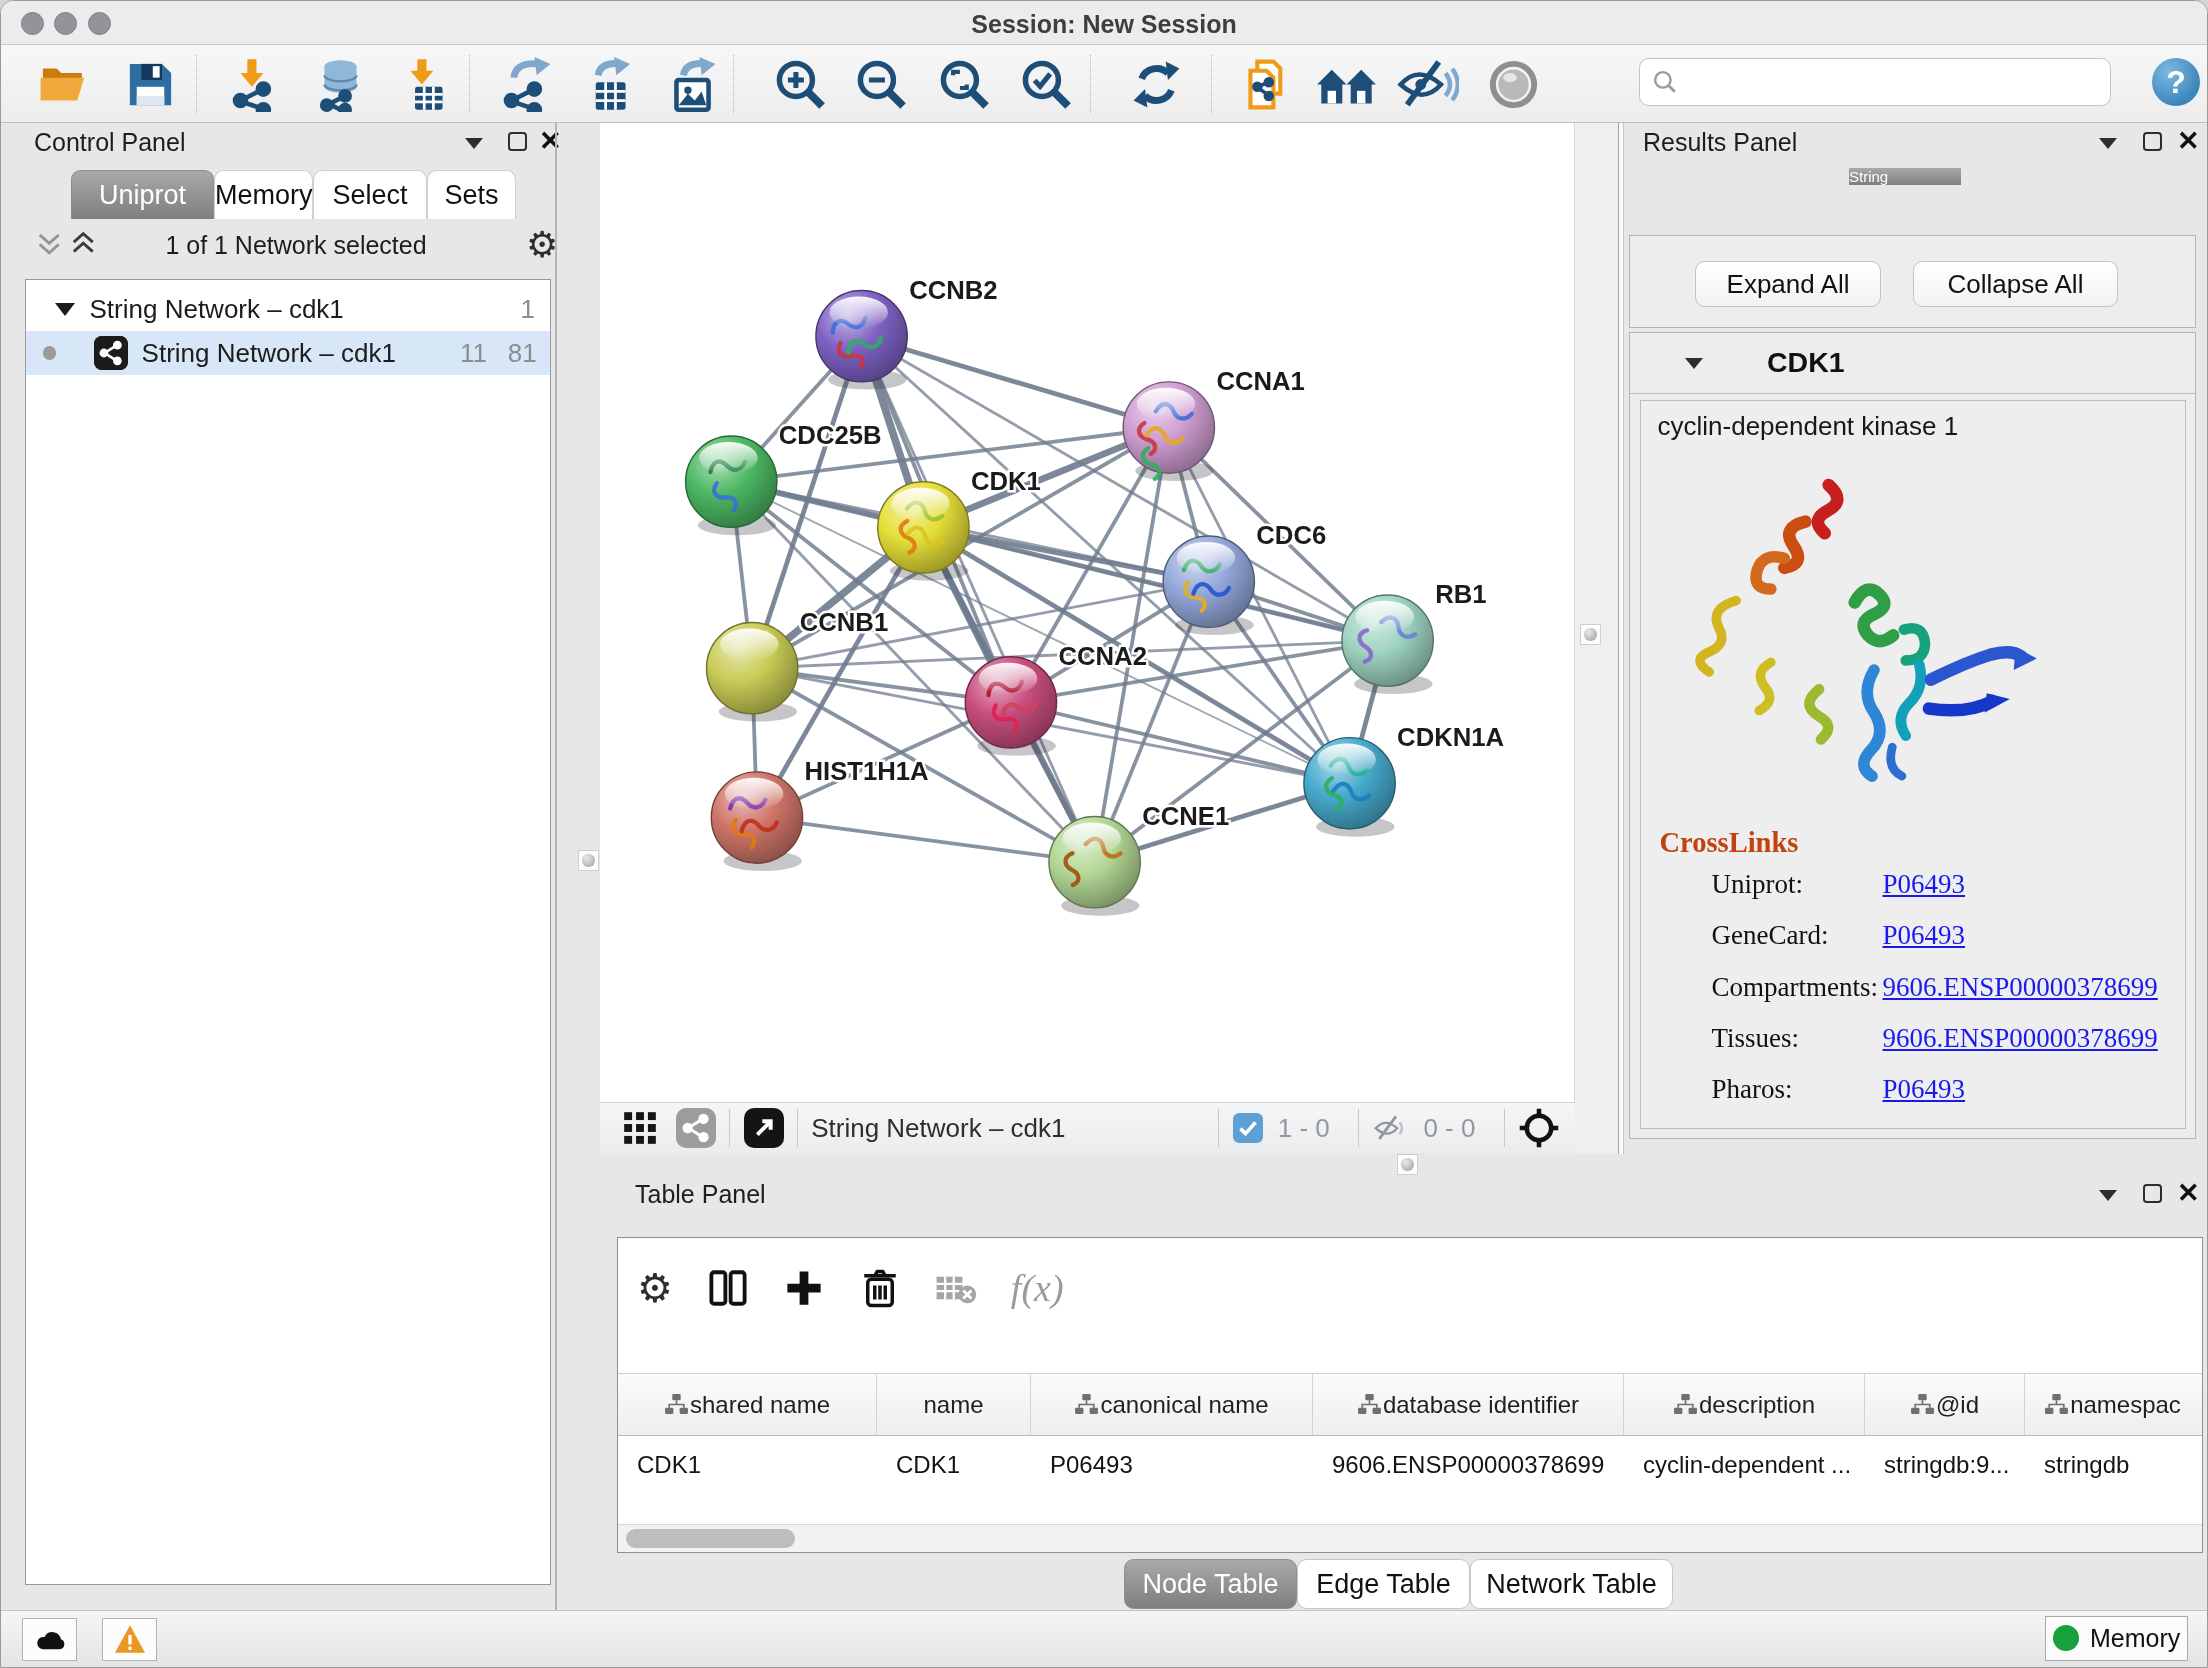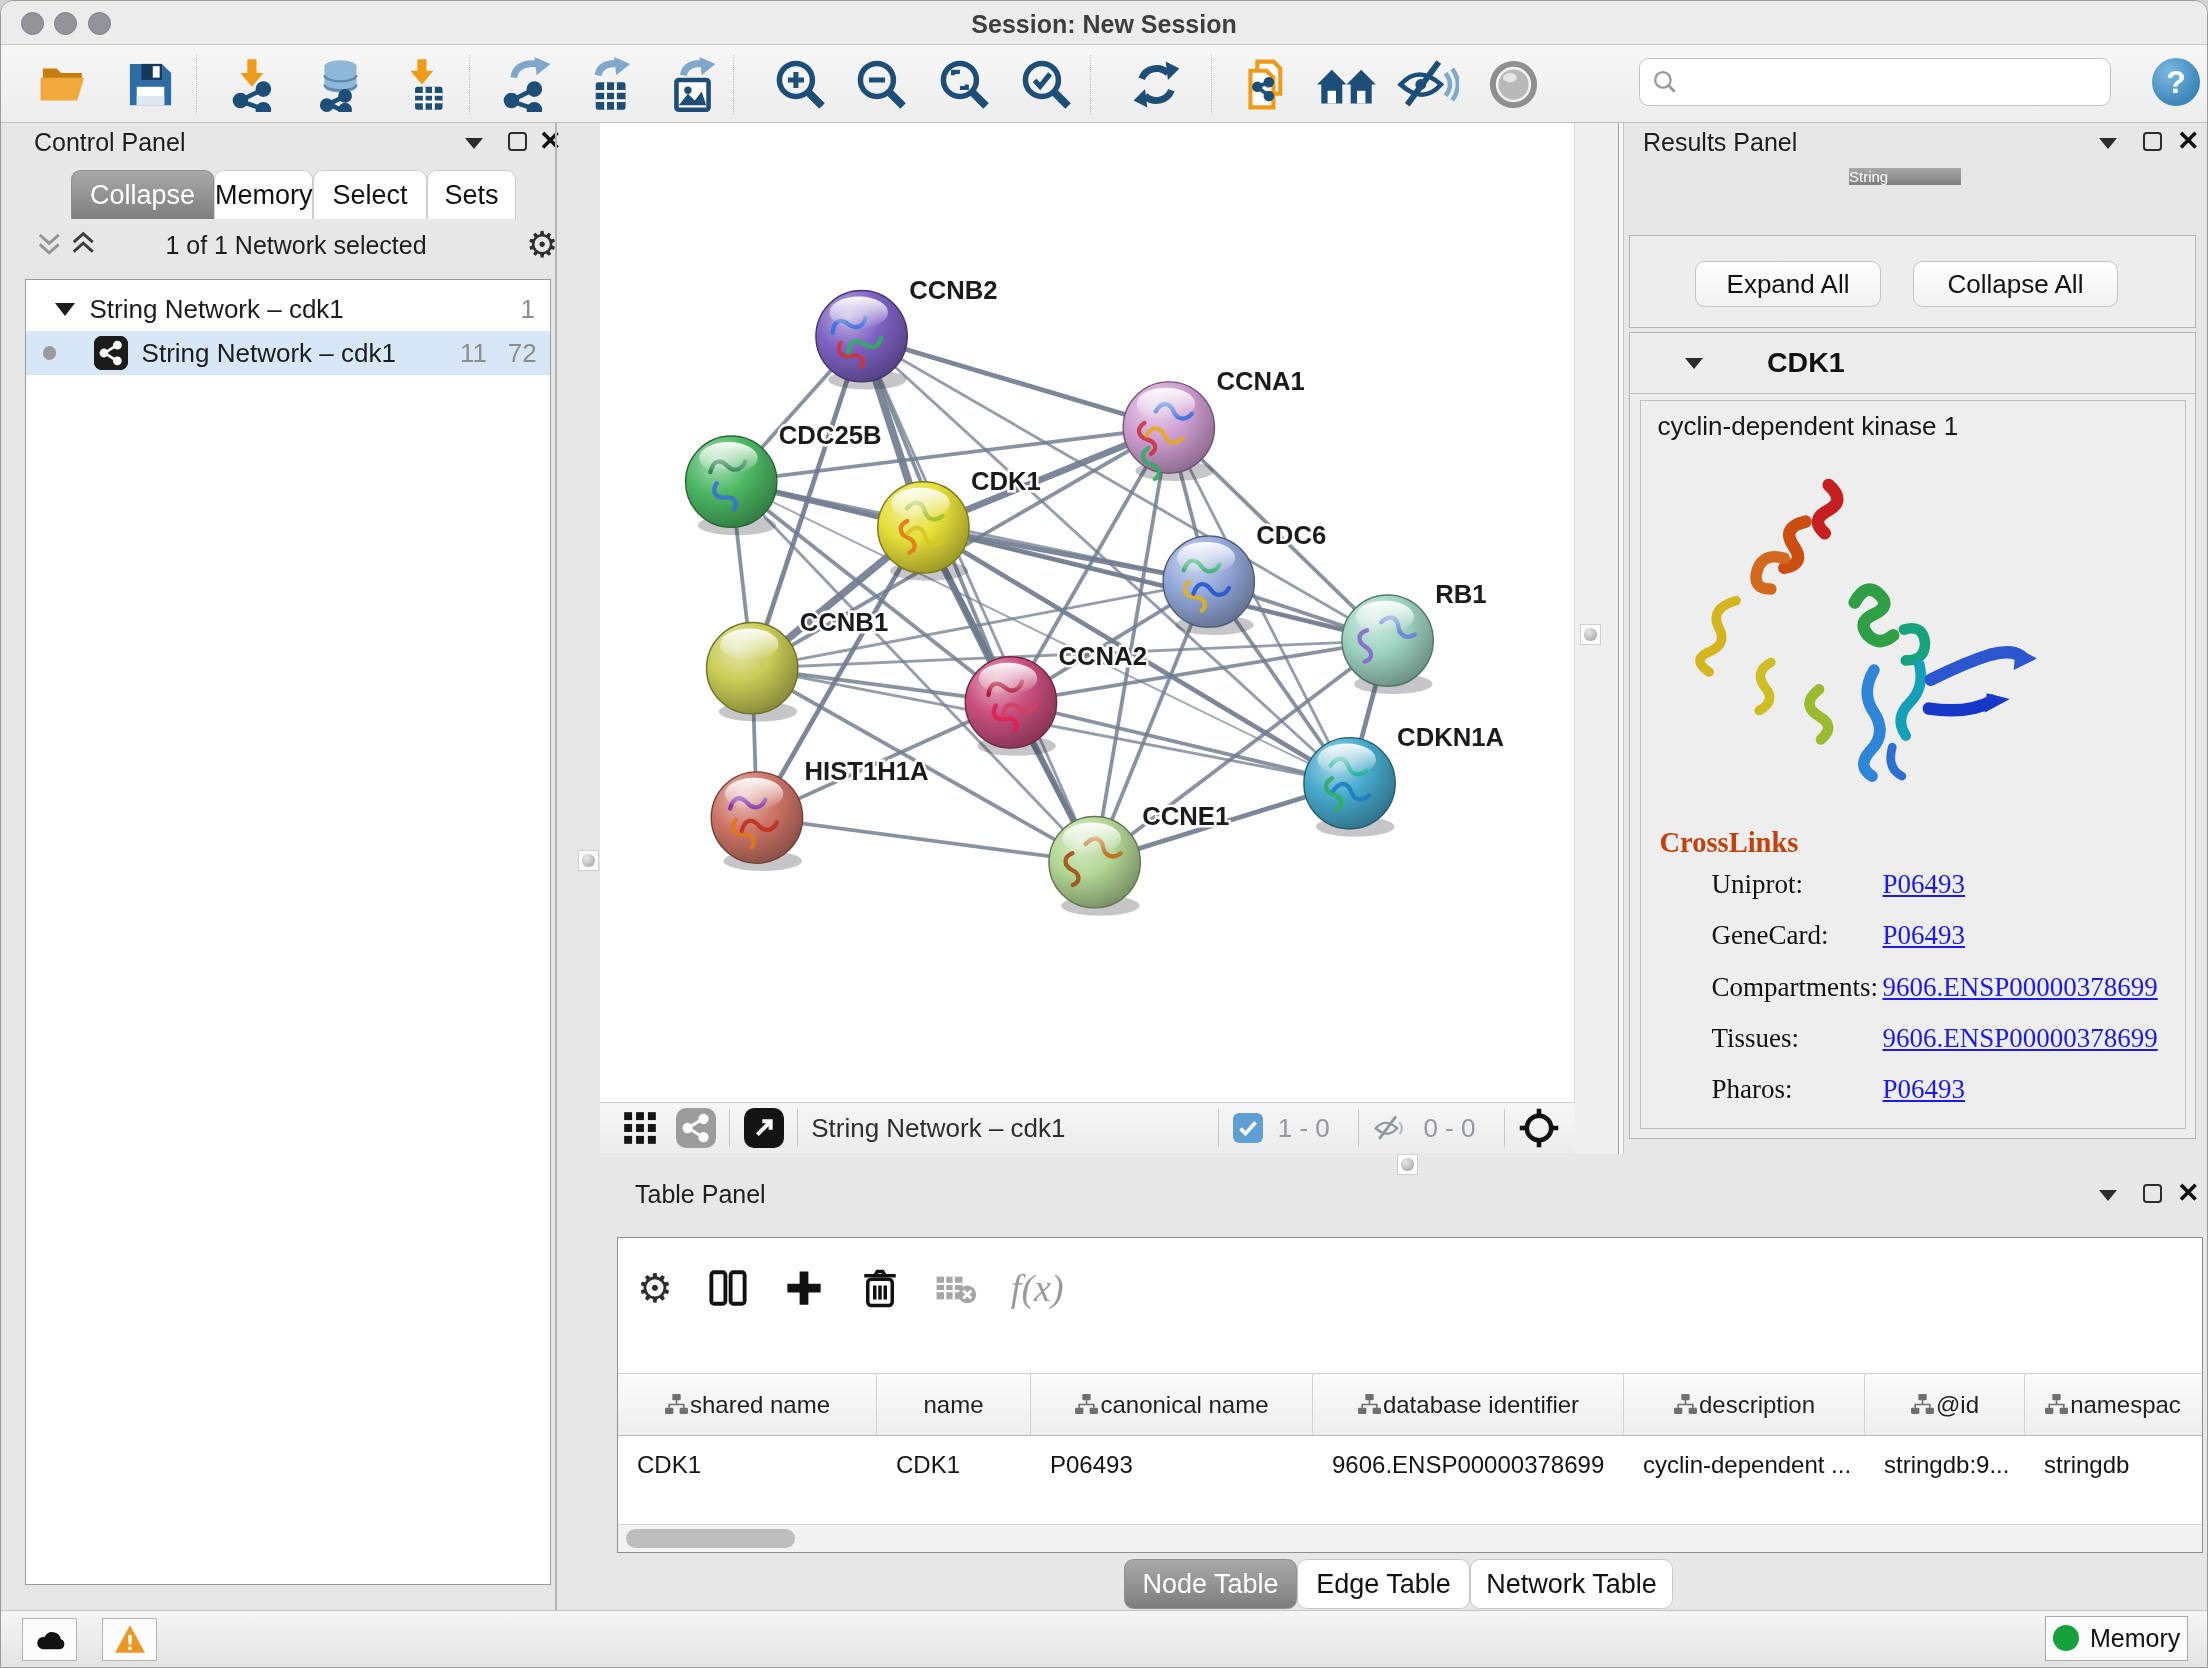--- a/index.html
+++ b/index.html
@@ -252,21 +252,21 @@
     <button class="helpbtn">?</button>
   </div>
 
   <div>
     <div class="ptitle" style="left:27px;top:127px">Control Panel</div>
     <span class="picon-tri iconbtn" style="left:464px;top:137px"></span>
     <span class="picon-sq iconbtn" style="left:507px;top:131px"></span>
     <span class="picon-x iconbtn" style="left:538px;top:131px">✕</span>
 
     <div class="tabs">
-      <div class="tab sel" style="left:70px;top:169px;width:143px">Collapse</div>
+      <div class="tab sel" style="left:70px;top:169px;width:143px">Uniprot</div>
       <div class="tab" style="left:213px;top:169px;width:99px">Memory</div>
       <div class="tab" style="left:312px;top:169px;width:114px">Select</div>
       <div class="tab" style="left:426px;top:169px;width:89px">Sets</div>
     </div>
 
     <svg style="position:absolute;left:34px;top:228px" width="28.5" height="28.5" viewBox="0 0 24 24" class="iconbtn">
         <path d="M4 5l8 7 8-7M4 13l8 7 8-7" stroke="#969696" stroke-width="2.4" fill="none"></path>
       </svg>
     <svg style="position:absolute;left:68px;top:228px" width="28.5" height="28.5" viewBox="0 0 24 24" class="iconbtn">
         <path d="M4 19l8-7 8 7M4 11l8-7 8 7" stroke="#3c3c3c" stroke-width="2.4" fill="none"></path>
@@ -288,21 +288,21 @@
               <g stroke="#fff" stroke-width="1.8" fill="#fff">
                 <circle cx="7" cy="12" r="2.2"></circle>
                 <circle cx="16.5" cy="6.5" r="2.2"></circle>
                 <circle cx="16.5" cy="17.5" r="2.2"></circle>
                 <path d="M9 11l5.5-3.5M9 13l5.5 3.5" fill="none"></path>
               </g>
             </svg>
         </span>
         <span style="margin-left:13.3px">String Network – cdk1</span>
         <span class="cnt" style="right:63px">11</span>
-        <span class="cnt" style="right:13.3px">72</span>
+        <span class="cnt" style="right:13.3px">81</span>
       </div>
     </div>
   </div>
 
   <div style="position:absolute;left:554px;top:122px;width:1.9px;height:1488px;background:#b5b5b5"></div>
   <div class="gutter-handle" style="left:577px;top:849px">
       <i></i>
     </div>
 
   <div class="netview">

